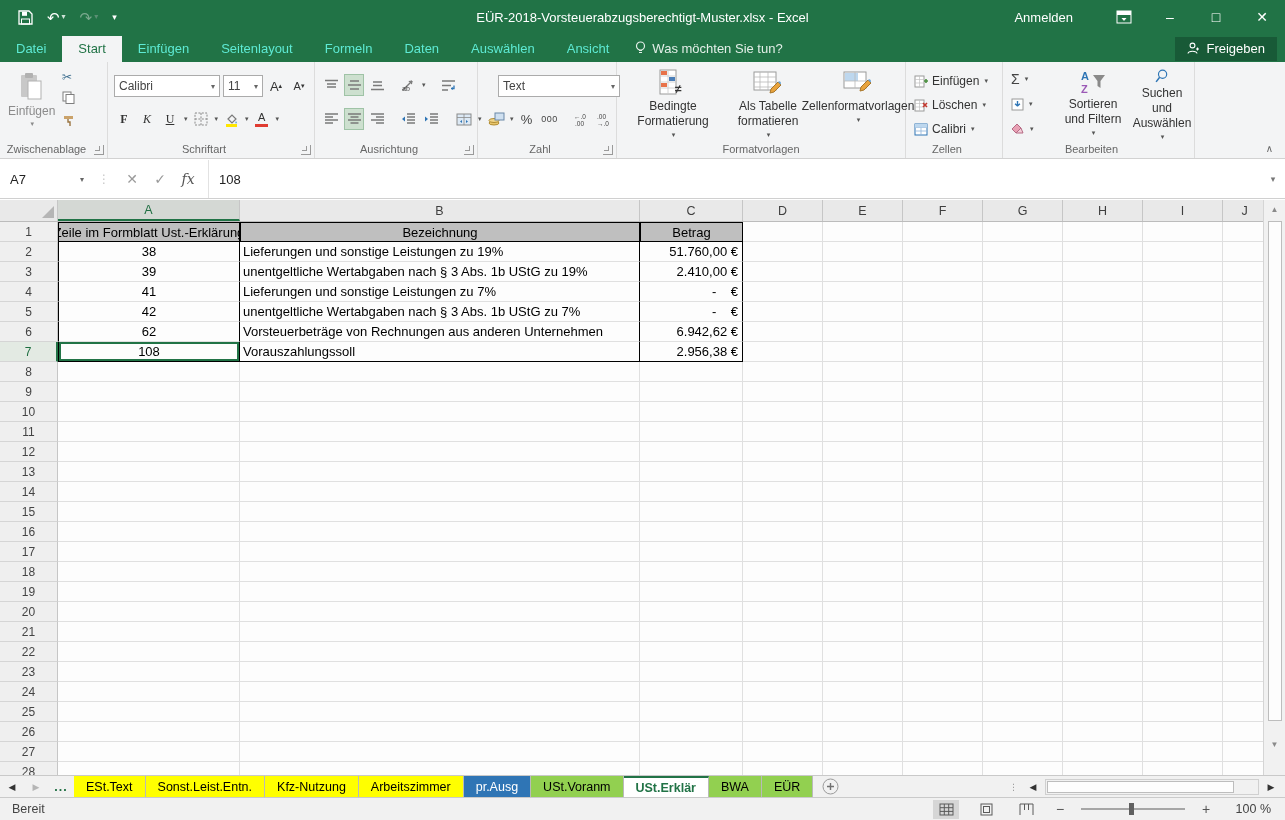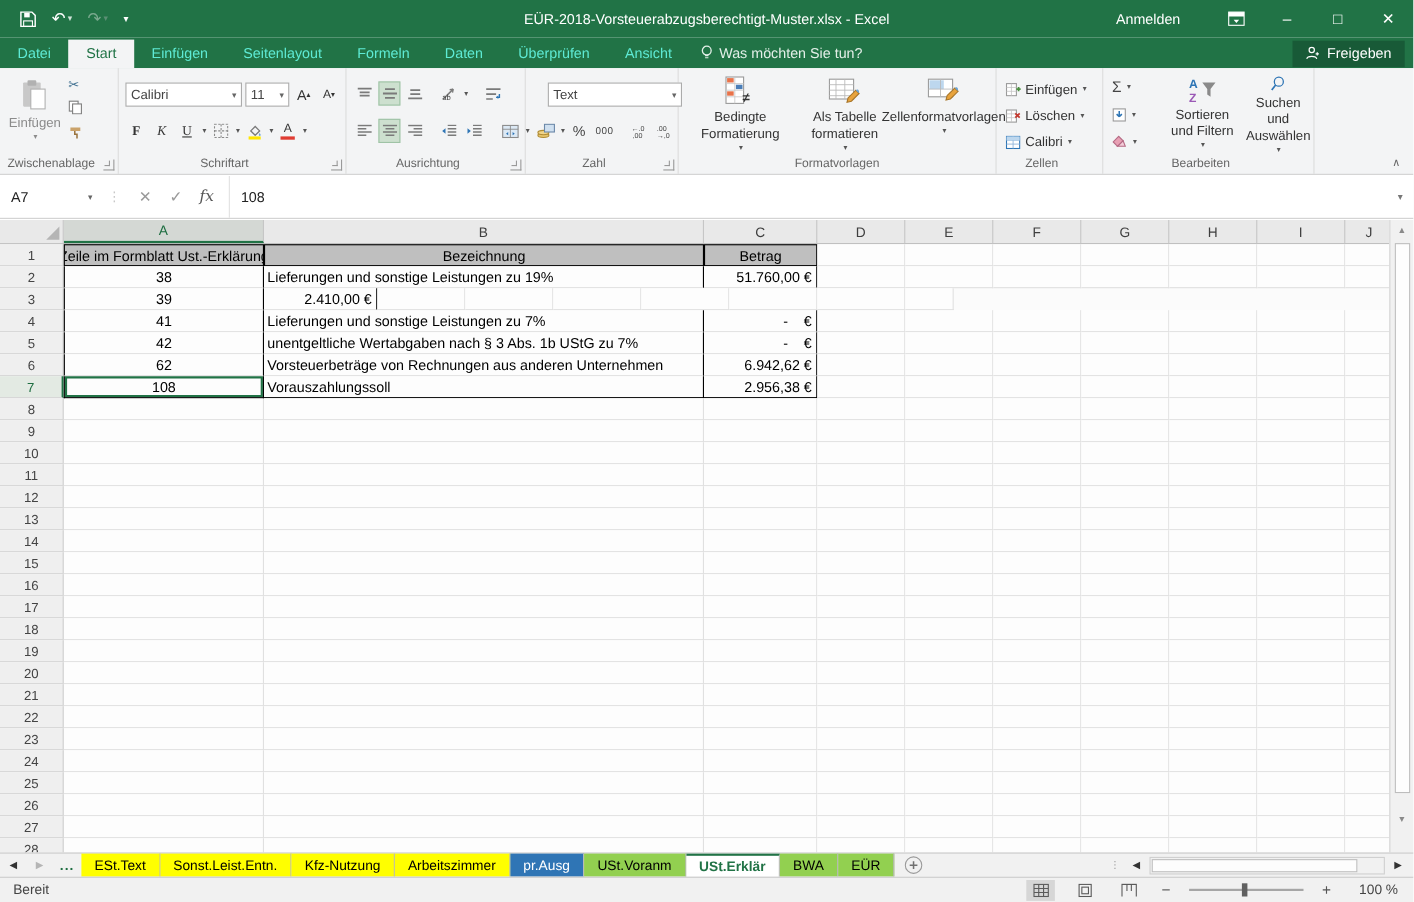--- a/index.html
+++ b/index.html
@@ -137,21 +137,21 @@
   </div>
 </div>
 
 <div id="tabrow">
   <span class="rtab">Datei</span>
     <span class="rtab active">Start</span>
     <span class="rtab">Einfügen</span>
     <span class="rtab">Seitenlayout</span>
     <span class="rtab">Formeln</span>
     <span class="rtab">Daten</span>
-    <span class="rtab">Überprüfen</span>
+    <span class="rtab">Auswählen</span>
     <span class="rtab">Ansicht</span>
     <span id="ribbon-tabs-anchor"></span>
   <span id="tellme">
     <svg width="11" height="15" viewBox="0 0 11 15">
         <circle cx="5.5" cy="5" r="4" fill="none" stroke="#e3efe8" stroke-width="1.2"></circle>
         <path d="M4 9.5h3M4 11.5h3" stroke="#e3efe8" stroke-width="1.1"></path>
       </svg>
     <span>Was möchten Sie tun?</span>
   </span>
   <span id="share-btn">
@@ -507,20 +507,21 @@
         <div class="cell" style="width: 80px;"></div>
         <div class="cell" style="width: 80px;"></div>
         <div class="cell" style="width: 80px;"></div>
         <div class="cell" style="width: 80px;"></div>
         <div class="cell" style="width: 80px;"></div>
         <div class="cell" style="width: 44px;"></div>
       </div>
       <div class="row">
         <div class="rowh">3</div>
         <div class="cell ca" style="width: 182px;">39</div>
+        <div class="cell cb" style="width: 400px;">unentgeltliche Wertabgaben nach § 3 Abs. 1b UStG zu 19%</div>
         <div class="cell cc" style="width: 103px;">2.410,00 €</div>
         <div class="cell" style="width: 80px;"></div>
         <div class="cell" style="width: 80px;"></div>
         <div class="cell" style="width: 80px;"></div>
         <div class="cell" style="width: 80px;"></div>
         <div class="cell" style="width: 80px;"></div>
         <div class="cell" style="width: 80px;"></div>
         <div class="cell" style="width: 44px;"></div>
       </div>
       <div class="row">

